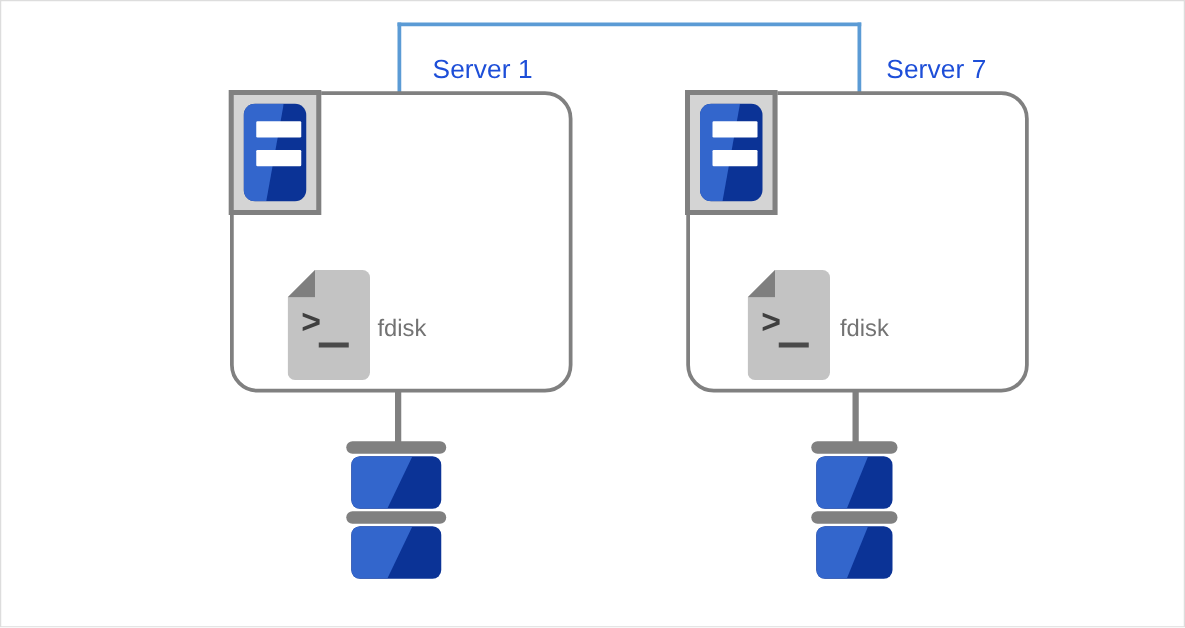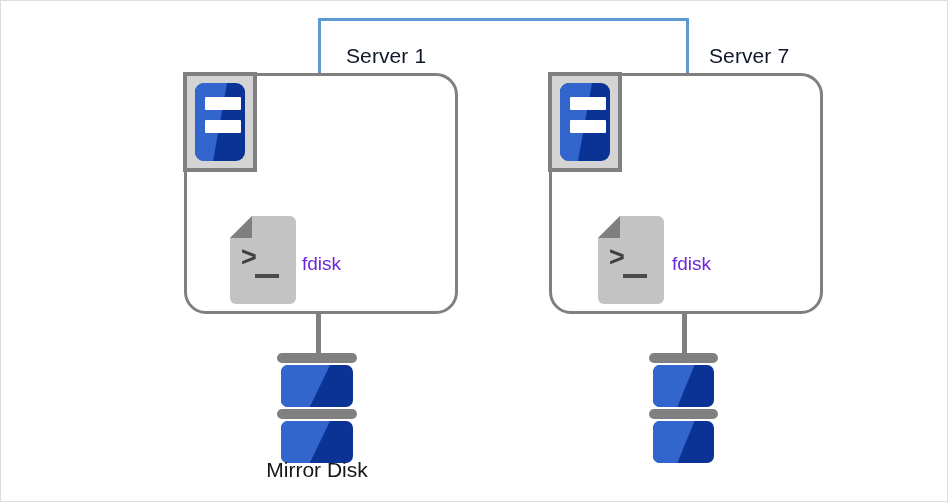--- a/index.html
+++ b/index.html
@@ -25,21 +25,21 @@
   }
   .link-v {
     position: absolute;
     background: #5b9bd5;
   }
 
   
   .server-label {
     position: absolute;
     font-size: 21px;
-    color: #0f172a;
+    color: #1d4ed8;
     white-space: nowrap;
     letter-spacing: 0.1px;
   }
 
   
   .server-box {
     position: absolute;
     border: 3px solid #808080;
     border-radius: 22px;
     background: #ffffff;
@@ -126,21 +126,21 @@
     position: absolute;
     left: 25px;
     top: 58px;
     width: 24px;
     height: 4px;
     background: #4a4a4a;
   }
   .fdisk-label {
     position: absolute;
     font-size: 19px;
-    color: #6d28d9;
+    color: #737373;
     white-space: nowrap;
   }
 
   
   .disk-connector {
     position: absolute;
     width: 5px;
     background: #808080;
   }
 
@@ -208,21 +208,20 @@
   <div class="fdisk-label" style="left:301px; top:252px;">fdisk</div>
 
   <div class="disk-connector" style="left:315px; top:312px; height:45px;"></div>
 
   <div class="disk" style="left:276px; top:352px; width:80px; height:100px;">
     <div class="disk-plate" style="top:0px; width:80px; height:10px;"></div>
     <div class="disk-body" style="top:12px; width:72px; height:42px;"></div>
     <div class="disk-plate" style="top:56px; width:80px; height:10px;"></div>
     <div class="disk-body" style="top:68px; width:72px; height:42px;"></div>
   </div>
-  <div class="disk-label" style="left:256px; top:457px; width:120px;">Mirror Disk</div>
 
   <div class="server-label" style="left:708px; top:43px;">Server 7</div>
 
   <div class="server-box" style="left:548px; top:72px; width:274px; height:241px;"></div>
 
   <div class="server-icon" style="left:547px; top:71px;">
     <div class="server-icon-inner">
       <div class="server-bar b1"></div>
       <div class="server-bar b2"></div>
     </div>

